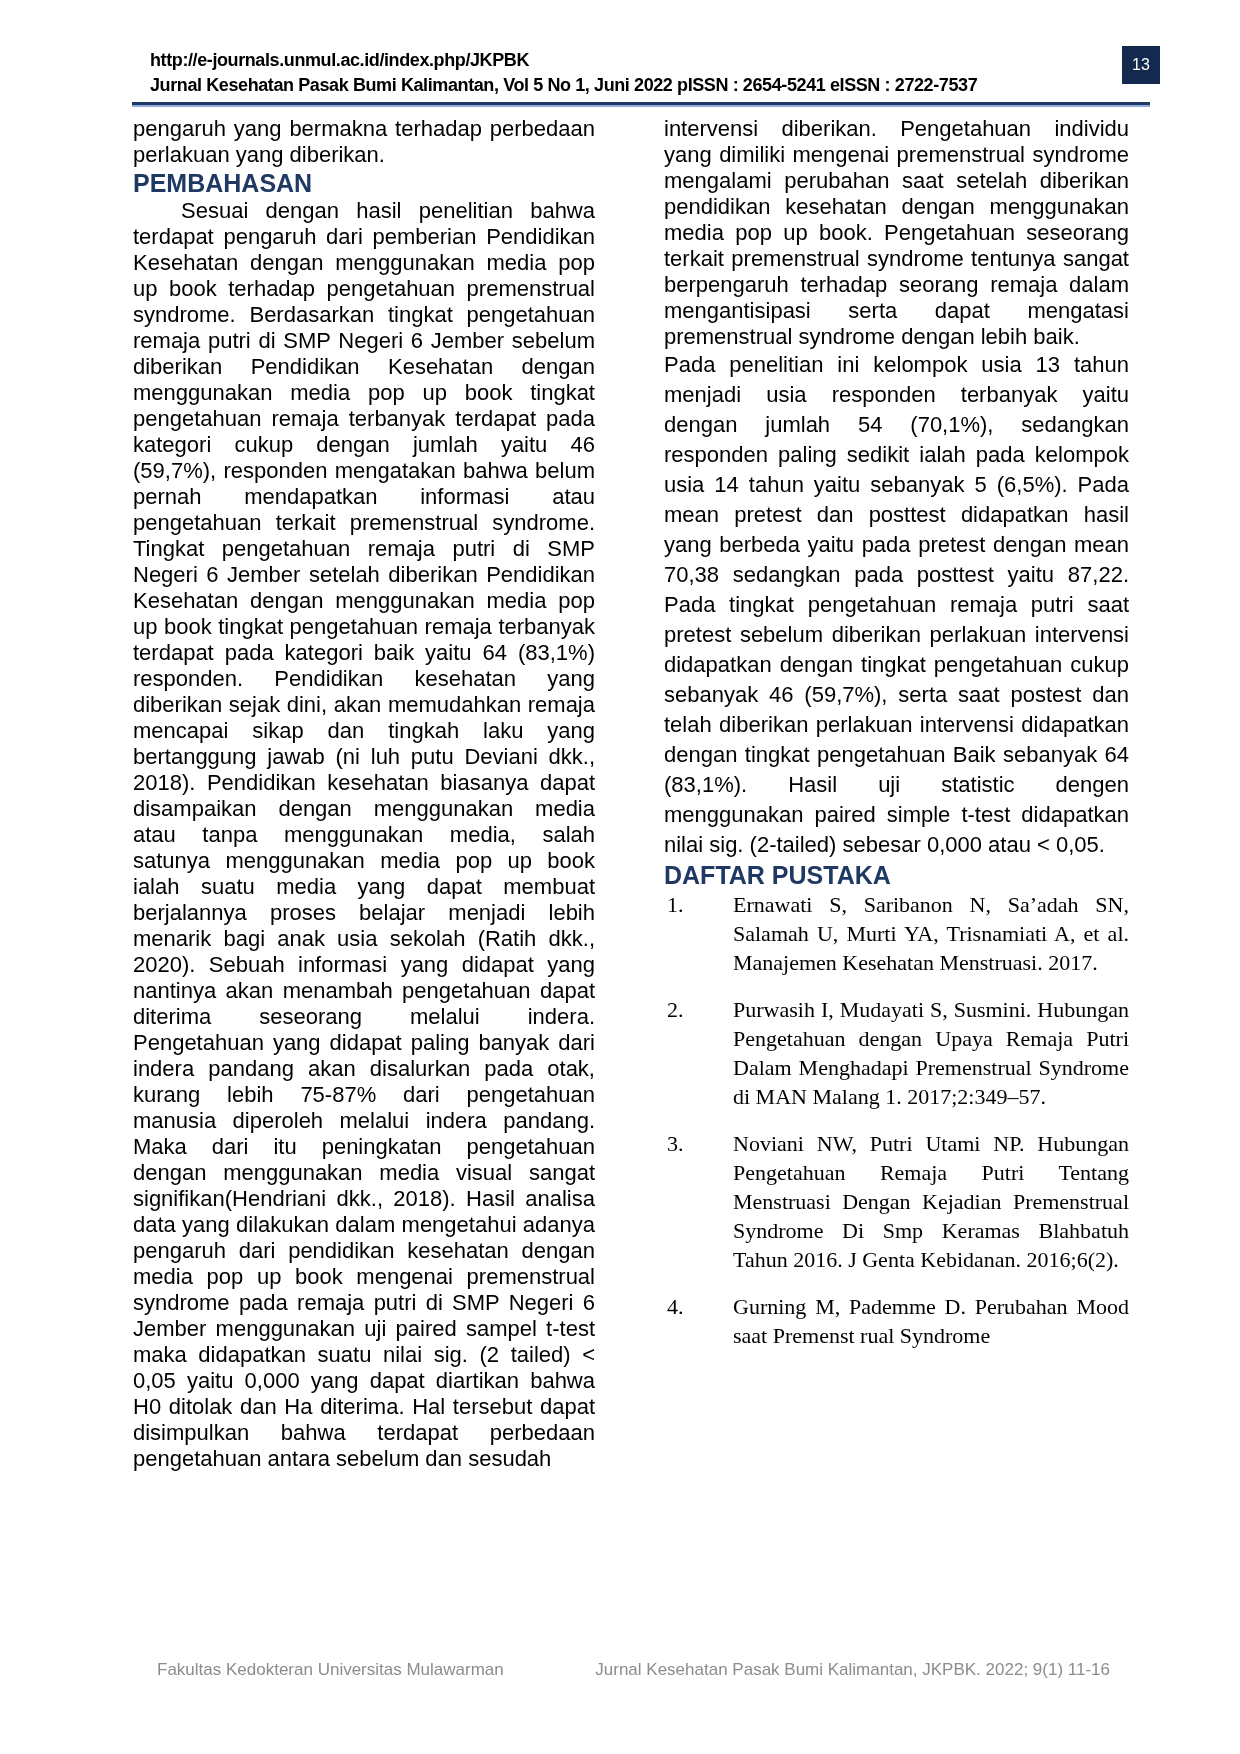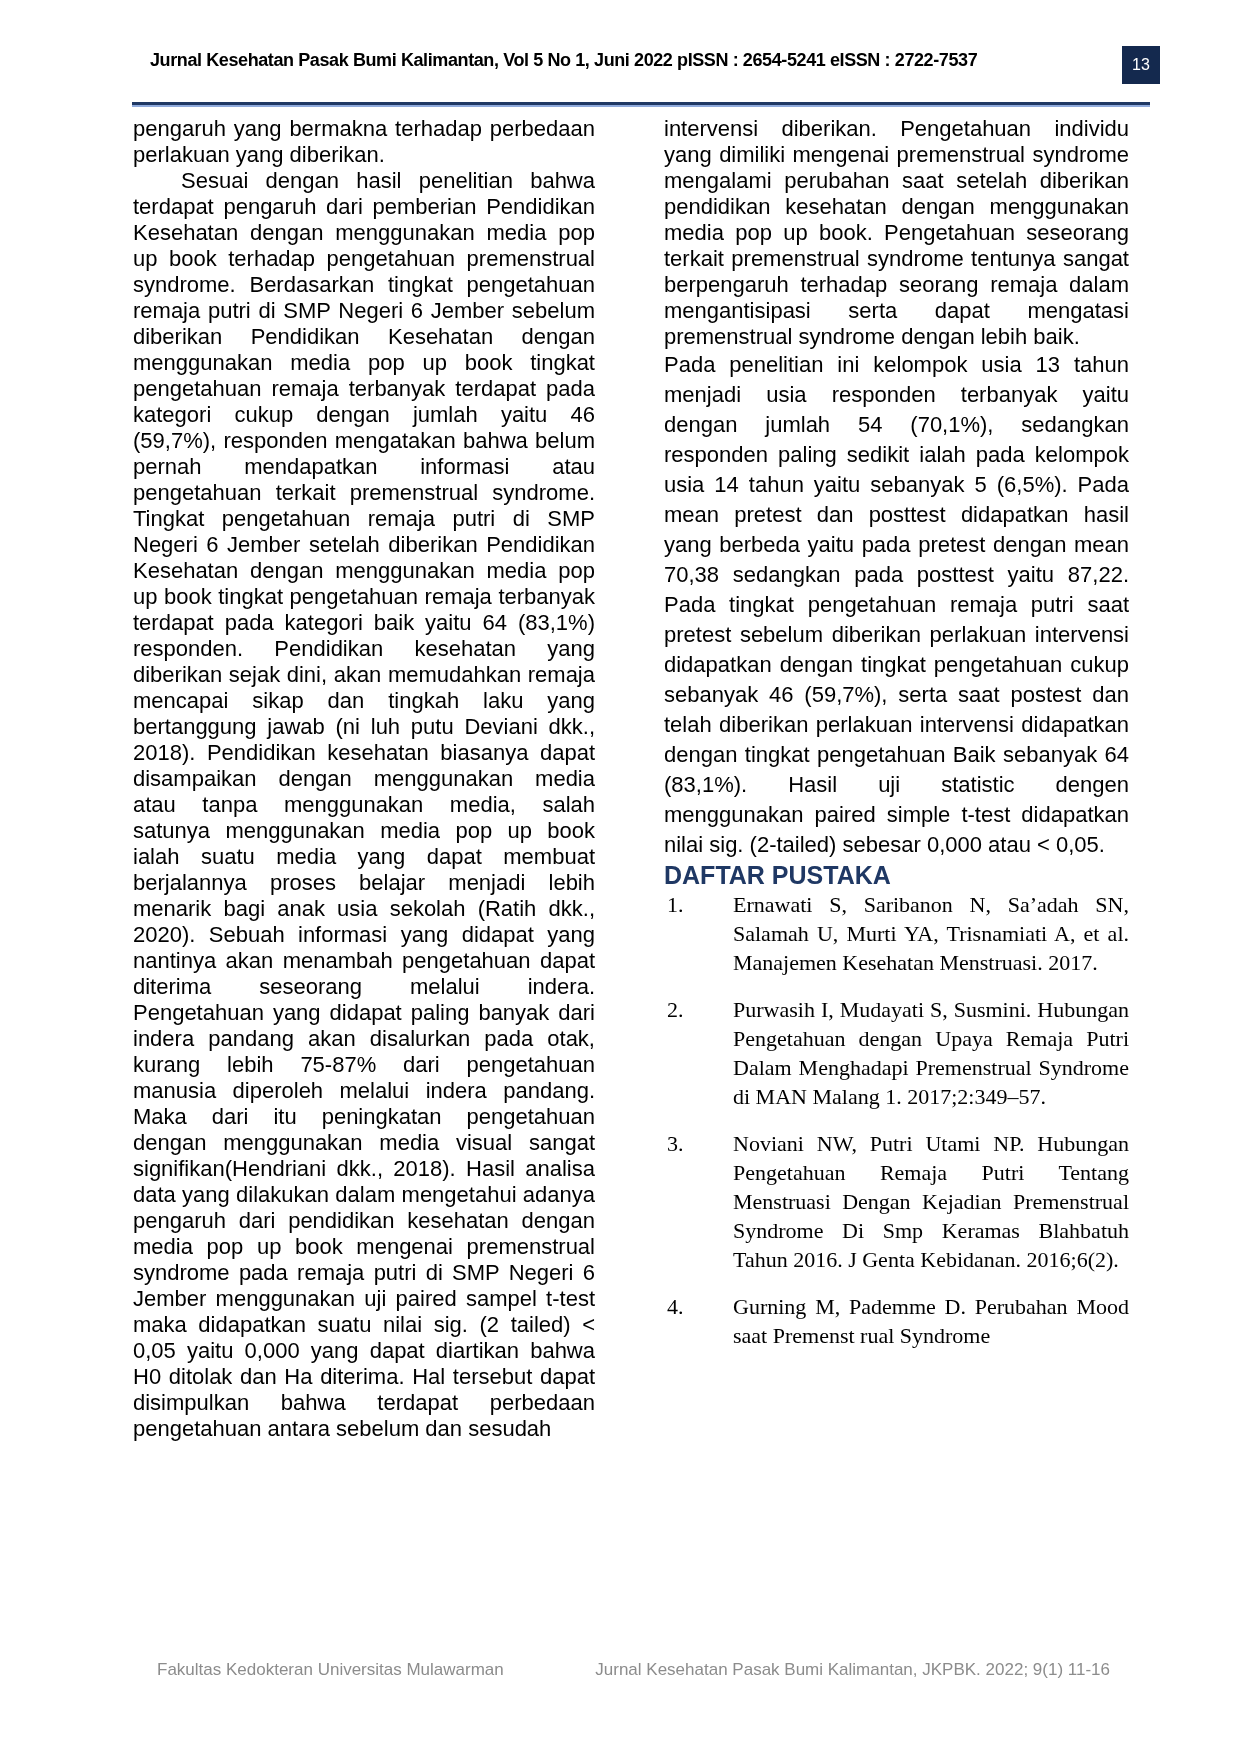--- a/index.html
+++ b/index.html
@@ -107,32 +107,34 @@
   }
   .footer-left  { position: absolute; left: 157px; top: 0; }
   .footer-right { position: absolute; right: 130px; top: 0; }
 </style>
 </head>
 <body>
 
 <div class="page">
 
   <div class="header-text">
+    <div>http://e-journals.unmul.ac.id/index.php/JKPBK</div>
     <div>Jurnal Kesehatan Pasak Bumi Kalimantan, Vol 5 No 1, Juni 2022  pISSN : 2654-5241 eISSN : 2722-7537</div>
   </div>
   <div class="page-box">
     <span>13</span>
   </div>
   <div class="rule">
     <div class="dark"></div>
     <div class="light"></div>
   </div>
 
   <div class="col col-left">
     <p>pengaruh yang bermakna terhadap perbedaan perlakuan yang diberikan.</p>
+    <h2 class="section-heading heading-pembahasan">PEMBAHASAN</h2>
     <p class="body-par">Sesuai dengan hasil penelitian bahwa terdapat pengaruh dari pemberian Pendidikan Kesehatan dengan menggunakan media pop up book terhadap pengetahuan premenstrual syndrome. Berdasarkan tingkat pengetahuan remaja putri di SMP Negeri 6 Jember sebelum diberikan Pendidikan Kesehatan dengan menggunakan media pop up book tingkat pengetahuan remaja terbanyak terdapat pada kategori cukup dengan jumlah yaitu 46 (59,7%), responden mengatakan bahwa belum pernah mendapatkan informasi atau pengetahuan terkait premenstrual syndrome. Tingkat pengetahuan remaja putri di SMP Negeri 6 Jember setelah diberikan Pendidikan Kesehatan dengan menggunakan media pop up book tingkat pengetahuan remaja terbanyak terdapat pada kategori baik yaitu 64 (83,1%) responden. Pendidikan kesehatan yang diberikan sejak dini, akan memudahkan remaja mencapai sikap dan tingkah laku yang bertanggung jawab (ni luh putu Deviani dkk., 2018). Pendidikan kesehatan biasanya dapat disampaikan dengan menggunakan media atau tanpa menggunakan media, salah satunya menggunakan media pop up book ialah suatu media yang dapat membuat berjalannya proses belajar menjadi lebih menarik bagi anak usia sekolah (Ratih dkk., 2020). Sebuah informasi yang didapat yang nantinya akan menambah pengetahuan dapat diterima seseorang melalui indera. Pengetahuan yang didapat paling banyak dari indera pandang akan disalurkan pada otak, kurang lebih 75-87% dari pengetahuan manusia diperoleh melalui indera pandang. Maka dari itu peningkatan pengetahuan dengan menggunakan media visual sangat signifikan(Hendriani dkk., 2018). Hasil analisa data yang dilakukan dalam mengetahui adanya pengaruh dari pendidikan kesehatan dengan media pop up book mengenai premenstrual syndrome pada remaja putri di SMP Negeri 6 Jember menggunakan uji paired sampel t-test maka didapatkan suatu nilai sig. (2 tailed) &lt; 0,05 yaitu 0,000 yang dapat diartikan bahwa H0 ditolak dan Ha diterima. Hal tersebut dapat disimpulkan bahwa terdapat perbedaan pengetahuan antara sebelum dan sesudah</p>
   </div>
 
   <div class="col col-right">
     <p>intervensi diberikan. Pengetahuan individu yang dimiliki mengenai premenstrual syndrome mengalami perubahan saat setelah diberikan pendidikan kesehatan dengan menggunakan media pop up book. Pengetahuan seseorang terkait premenstrual syndrome tentunya sangat berpengaruh terhadap seorang remaja dalam mengantisipasi serta dapat mengatasi premenstrual syndrome dengan lebih baik.</p>
     <p class="simpulan-par">Pada penelitian ini kelompok usia 13 tahun menjadi usia responden terbanyak yaitu dengan jumlah 54 (70,1%), sedangkan responden paling sedikit ialah pada kelompok usia 14 tahun yaitu sebanyak 5 (6,5%). Pada mean pretest dan posttest didapatkan hasil yang berbeda yaitu pada pretest dengan mean 70,38 sedangkan pada posttest yaitu 87,22. Pada tingkat pengetahuan remaja putri saat pretest sebelum diberikan perlakuan intervensi didapatkan dengan tingkat pengetahuan cukup sebanyak 46 (59,7%), serta saat postest dan telah diberikan perlakuan intervensi didapatkan dengan tingkat pengetahuan Baik sebanyak 64 (83,1%). Hasil uji statistic dengen menggunakan paired simple t-test didapatkan nilai sig. (2-tailed) sebesar 0,000 atau &lt; 0,05.</p>
     <h2 class="section-heading heading-daftar">DAFTAR PUSTAKA</h2>
     <ol class="ref-list">
       <li class="ref-item">
         <span class="ref-num">1.</span>

